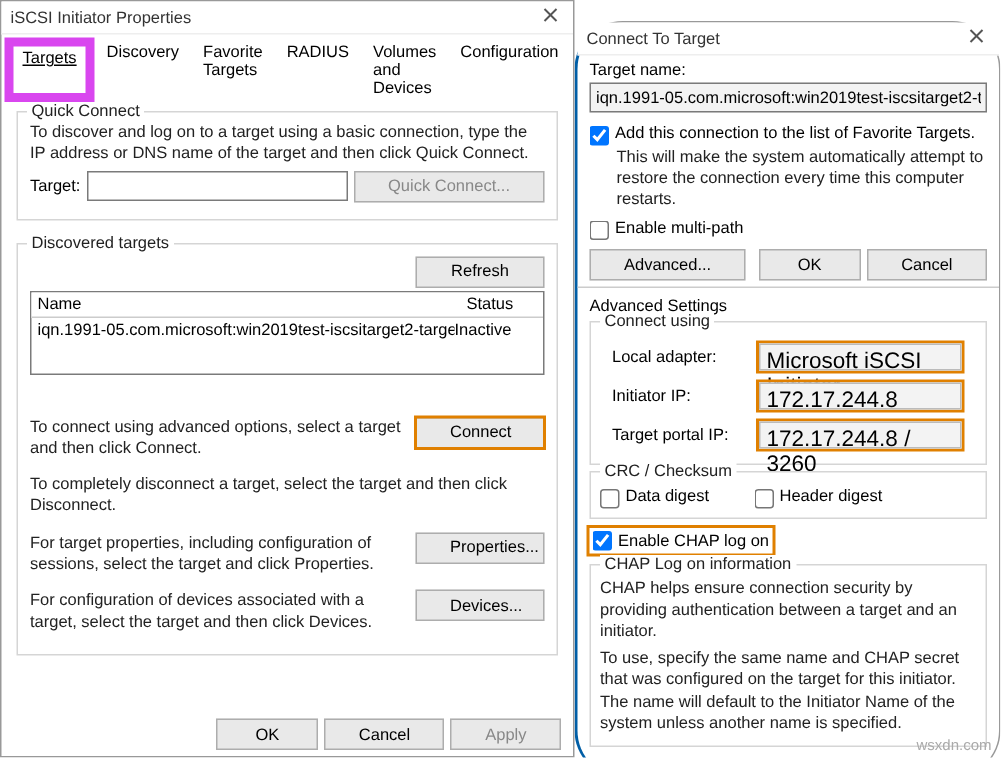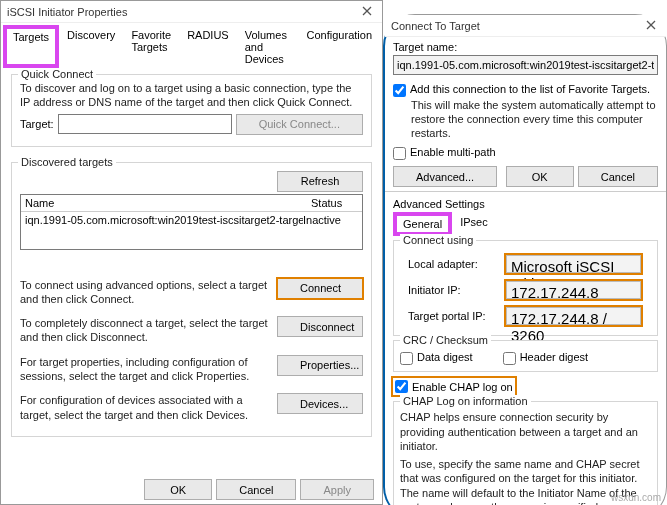--- a/index.html
+++ b/index.html
@@ -6,21 +6,21 @@
 body { font-family: "Segoe UI", Tahoma, sans-serif; font-size: 11px; color: #000; background: #fff; width: 667px; height: 505px; overflow: hidden; position: relative; }
 .dialog { position: absolute; border: 1px solid #999; background: #fff; }
 .left-dialog { left: 0; top: 0; width: 383px; height: 505px; }
 .right-dialog { left: 383px; top: 14px; width: 284px; height: 505px; border-left: 2px solid #005ea6; border-radius: 32px; }
 .titlebar { height: 22px; line-height: 22px; padding: 0 6px; font-size: 11px; position: relative; color: #333; background: #fff; border-bottom: 1px solid #eee; }
 .close-x { position: absolute; right: 0; top: 0; width: 30px; height: 22px; text-align: center; color: #555; cursor: default; }
 .close-x svg { width: 10px; height: 10px; }
 .tabs { display: flex; padding: 2px 2px 0 2px; }
 .tab { font-size: 11px; padding: 3px 7px; border: 1px solid transparent; border-bottom: none; cursor: default; }
 .tab.active { border-color: #e08000; background: #fff; }
-.tab.highlight { border: 4px solid #d946ef; padding: 2px 6px; }
+.tab.highlight { border: 6px solid #d946ef; padding: 2px 6px; text-decoration: underline; }
 .content { padding: 6px 10px 0 10px; }
 .group { border: 1px solid #d5d5d5; padding: 6px 8px 8px 8px; margin-bottom: 15px; position: relative; }
 .group-title { position: absolute; top: -7px; left: 6px; background: #fff; padding: 0 3px; font-size: 11px; color: #222; }
 .help { font-size: 11px; color: #222; line-height: 1.3; margin-bottom: 4px; }
 .row { display: flex; align-items: center; gap: 4px; margin: 3px 0; }
 .row label { flex: 0 0 auto; }
 input[type=text] { border: 1px solid #7a7a7a; padding: 2px 3px; font-size: 11px; height: 20px; background: #fff; }
 input[type=text].wide { flex: 1; }
 .btn { background: #e9e9e9; border: 1px solid #adadad; padding: 2px 22px; font-size: 11px; height: 21px; min-width: 68px; text-align: center; cursor: default; }
 .btn.disabled { color: #888; }
@@ -96,21 +96,20 @@
         </div>
       </div>
       <div class="spacer-list-below"></div>
 
       <div style="display:flex;gap:6px;align-items:flex-start">
         <div class="help" style="flex:1">To connect using advanced options, select a target and then click Connect.</div>
         <button class="btn highlight" style="width:86px">Connect</button>
       </div>
       <div style="display:flex;gap:6px;align-items:flex-start;margin-top:6px">
         <div class="help" style="flex:1">To completely disconnect a target, select the target and then click Disconnect.</div>
-        <button class="btn" style="width:86px">Disconnect</button>
       </div>
       <div style="display:flex;gap:6px;align-items:flex-start;margin-top:6px">
         <div class="help" style="flex:1">For target properties, including configuration of sessions, select the target and click Properties.</div>
         <button class="btn" style="width:86px">Properties...</button>
       </div>
       <div style="display:flex;gap:6px;align-items:flex-start;margin-top:6px">
         <div class="help" style="flex:1">For configuration of devices associated with a target, select the target and then click Devices.</div>
         <button class="btn" style="width:86px">Devices...</button>
       </div>
     </div>
@@ -153,24 +152,20 @@
   <div class="adv-row">
     <button class="btn" style="min-width:84px">Advanced...</button>
     <div style="display:flex;gap:4px">
       <button class="btn">OK</button>
       <button class="btn">Cancel</button>
     </div>
   </div>
 
   <div style="border-top:1px solid #ccc">
     <div class="section-title">Advanced Settings</div>
-    <div class="inner-tabs">
-      <div class="tab active highlight">General</div>
-      <div class="tab">IPsec</div>
-    </div>
 
     <div class="sub-group">
       <div class="group-title">Connect using</div>
       <div class="grid">
         <span>Local adapter:</span>
         <div class="readonly-stack" style="display:flex;flex-direction:column;gap:3px;">
           <div class="readonly">Microsoft iSCSI Initiator</div>
         </div>
         <span>Initiator IP:</span>
         <div class="readonly-stack">

